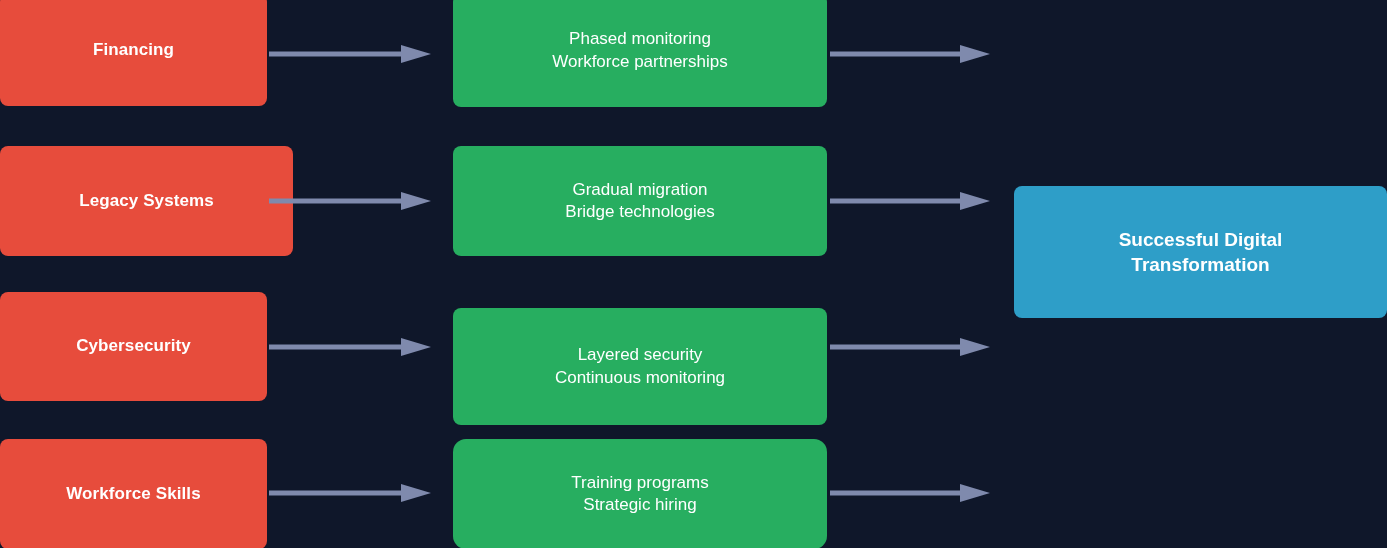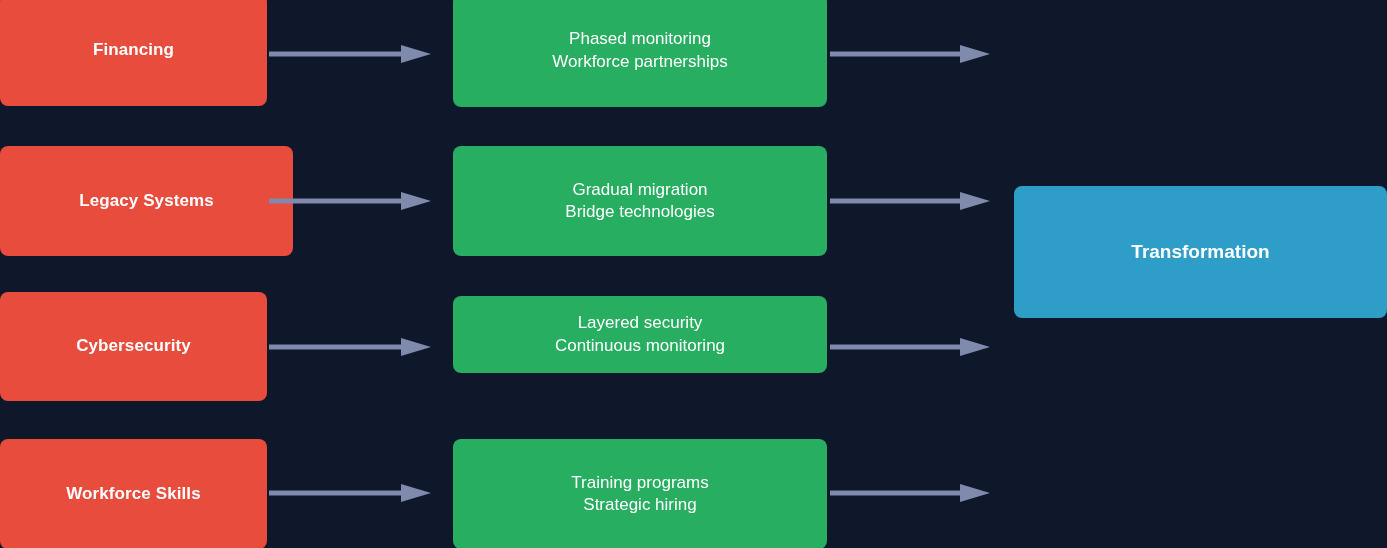--- a/index.html
+++ b/index.html
@@ -104,35 +104,36 @@
   </div>
 
   <div class="arrow" style="left:830px; top:189px; width:160px;">
     <svg width="160" height="24" viewBox="0 0 160 24">
       <line x1="0" y1="12" x2="138" y2="12" stroke="#7f8aad" stroke-width="5"></line>
       <polygon points="130,3 160,12 130,21" fill="#7f8aad"></polygon>
     </svg>
   </div>
 
   <div class="node outcome" style="left:1014px; top:186px; width:373px; height:132px;">
+    <span class="line">Successful Digital</span>
     <span class="line">Transformation</span>
   </div>
 
   <div class="node challenge" style="left:0px; top:292px; width:267px; height:109px;">
     <span class="line">Cybersecurity</span>
   </div>
 
   <div class="arrow" style="left:269px; top:335px; width:162px;">
     <svg width="162" height="24" viewBox="0 0 162 24">
       <line x1="0" y1="12" x2="140" y2="12" stroke="#7f8aad" stroke-width="5"></line>
       <polygon points="132,3 162,12 132,21" fill="#7f8aad"></polygon>
     </svg>
   </div>
 
-  <div class="node solution" style="left:453px; top:296px; width:374px; height:77px;">
+  <div class="node solution" style="left:453px; top:308px; width:374px; height:117px;">
     <span class="line">Layered security</span>
     <span class="line">Continuous monitoring</span>
   </div>
 
   <div class="arrow" style="left:830px; top:335px; width:160px;">
     <svg width="160" height="24" viewBox="0 0 160 24">
       <line x1="0" y1="12" x2="138" y2="12" stroke="#7f8aad" stroke-width="5"></line>
       <polygon points="130,3 160,12 130,21" fill="#7f8aad"></polygon>
     </svg>
   </div>
@@ -141,21 +142,21 @@
     <span class="line">Workforce Skills</span>
   </div>
 
   <div class="arrow" style="left:269px; top:481px; width:162px;">
     <svg width="162" height="24" viewBox="0 0 162 24">
       <line x1="0" y1="12" x2="140" y2="12" stroke="#7f8aad" stroke-width="5"></line>
       <polygon points="132,3 162,12 132,21" fill="#7f8aad"></polygon>
     </svg>
   </div>
 
-  <div class="node solution" style="left:453px; top:439px; width:374px; height:110px;">
+  <div class="node solution" style="left:453px; top:439px; width:374px; height:110px;border-radius:13px;">
     <span class="line">Training programs</span>
     <span class="line">Strategic hiring</span>
   </div>
 
   <div class="arrow" style="left:830px; top:481px; width:160px;">
     <svg width="160" height="24" viewBox="0 0 160 24">
       <line x1="0" y1="12" x2="138" y2="12" stroke="#7f8aad" stroke-width="5"></line>
       <polygon points="130,3 160,12 130,21" fill="#7f8aad"></polygon>
     </svg>
   </div>

